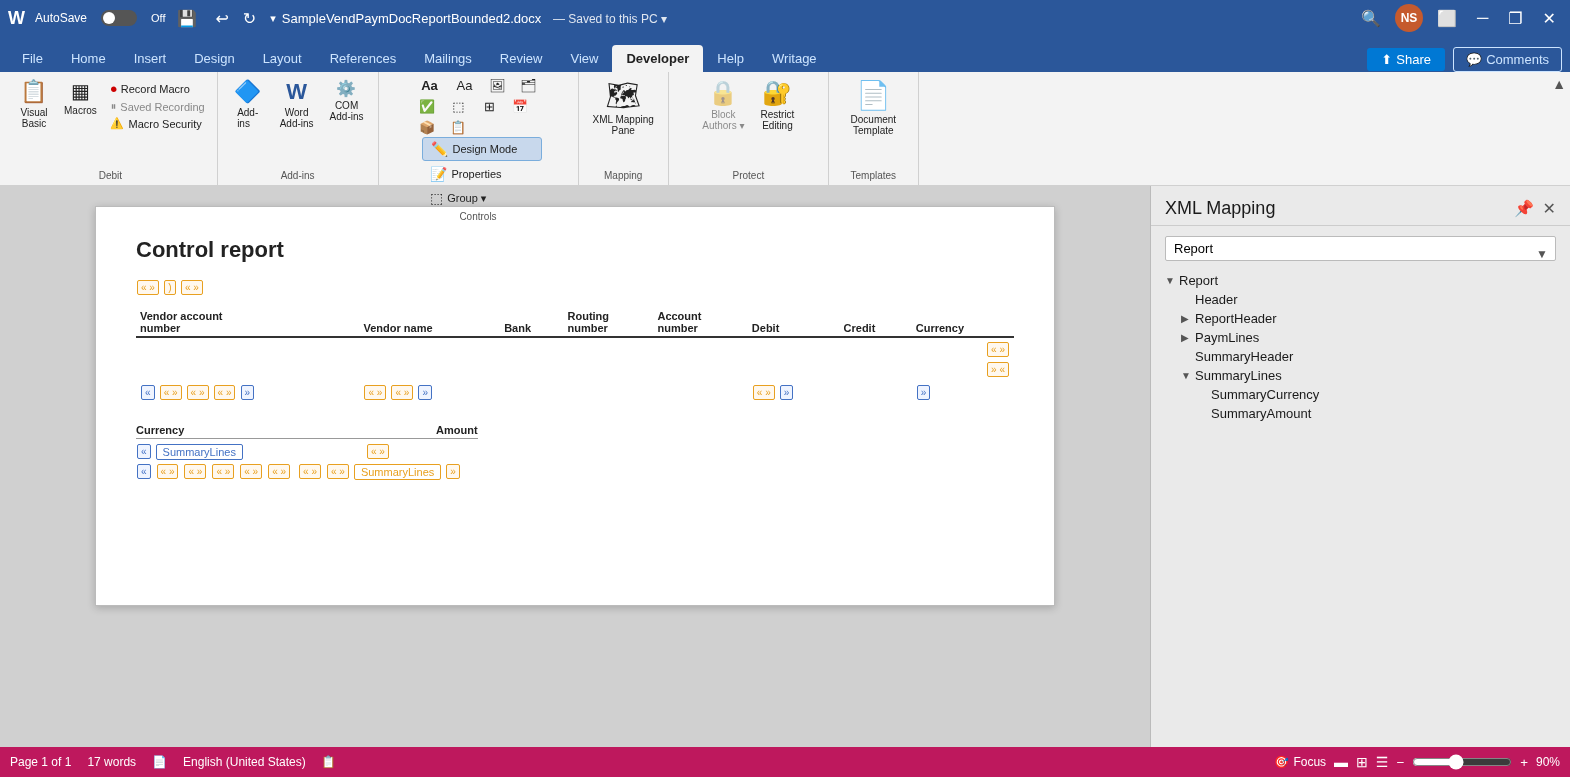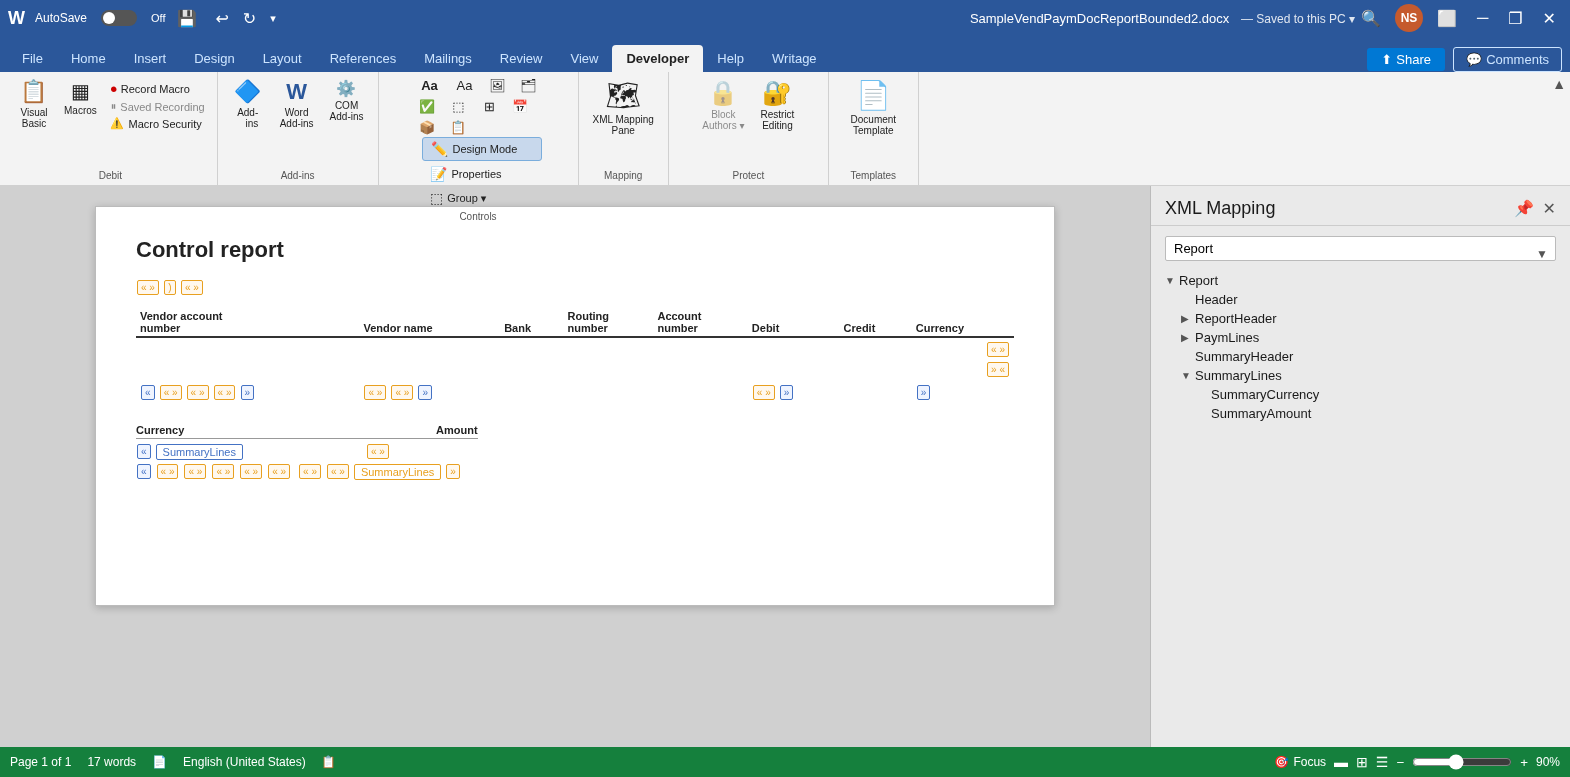--- a/index.html
+++ b/index.html
@@ -9,21 +9,21 @@
     .title-bar {
       background: #2b579a;
       color: white;
       height: 36px;
       display: flex;
       align-items: center;
       padding: 0 8px;
       justify-content: space-between;
     }
     .title-bar-left { display: flex; align-items: center; gap: 6px; }
-    .title-bar-center { flex: 1; text-align: right; font-size: 13px; }
+    .title-bar-center { flex: 1; text-align: left; font-size: 13px; }
     .title-bar-right { display: flex; align-items: center; gap: 8px; }
     .autosave { display: flex; align-items: center; gap: 14px; font-size: 12px; }
     .autosave-toggle { background: #555; border-radius: 10px; width: 36px; height: 16px; display: flex; align-items: center; padding: 2px; }
     .autosave-toggle-knob { background: white; border-radius: 50%; width: 12px; height: 12px; }
     .tb-btn { background: none; border: none; color: white; cursor: pointer; font-size: 16px; padding: 2px 6px; }
     .avatar { background: #c55a2d; border-radius: 50%; width: 28px; height: 28px; display: flex; align-items: center; justify-content: center; color: white; font-size: 12px; font-weight: bold; }
     .undo-redo { display: flex; gap: 2px; }
 
     
     .ribbon-tabs {
@@ -201,21 +201,21 @@
     
     .tree { font-size: 13px; }
     .tree-item { display: flex; align-items: center; padding: 2px 0; cursor: pointer; }
     .tree-indent-1 { padding-left: 16px; }
     .tree-indent-2 { padding-left: 32px; }
     .tree-arrow { width: 14px; font-size: 10px; color: #555; display: inline-block; }
     .tree-label { color: #1a1a1a; }
 
     
     .status-bar {
-      background: #15803d;
+      background: #be185d;
       color: white;
       height: 30px;
       display: flex;
       align-items: center;
       padding: 0 10px;
       font-size: 12px;
       gap: 16px;
     }
     .status-right { margin-left: auto; display: flex; align-items: center; gap: 8px; }
     .zoom-slider { width: 100px; accent-color: white; }
@@ -328,21 +328,21 @@
         </button>
       </div>
     </div>
     <div class="ribbon-group-label">Debit</div>
   </div>
 
   <div class="ribbon-group" style="min-width:140px;">
     <div class="ribbon-group-inner">
       <button class="ribbon-btn">
         <span class="icon" style="font-size:22px;color:#4472c4;">🔷</span>
-        <span style="font-size:10px;text-align:right;">Add-<br>ins</span>
+        <span style="font-size:10px;text-align:left;">Add-<br>ins</span>
       </button>
       <button class="ribbon-btn">
         <span class="icon" style="font-size:22px;font-weight:bold;color:#2b579a;">W</span>
         <span style="font-size:10px;text-align:center;">Word<br>Add-ins</span>
       </button>
       <button class="ribbon-btn">
         <span class="icon" style="font-size:16px;">⚙️</span>
         <span style="font-size:10px;text-align:center;">COM<br>Add-ins</span>
       </button>
     </div>

